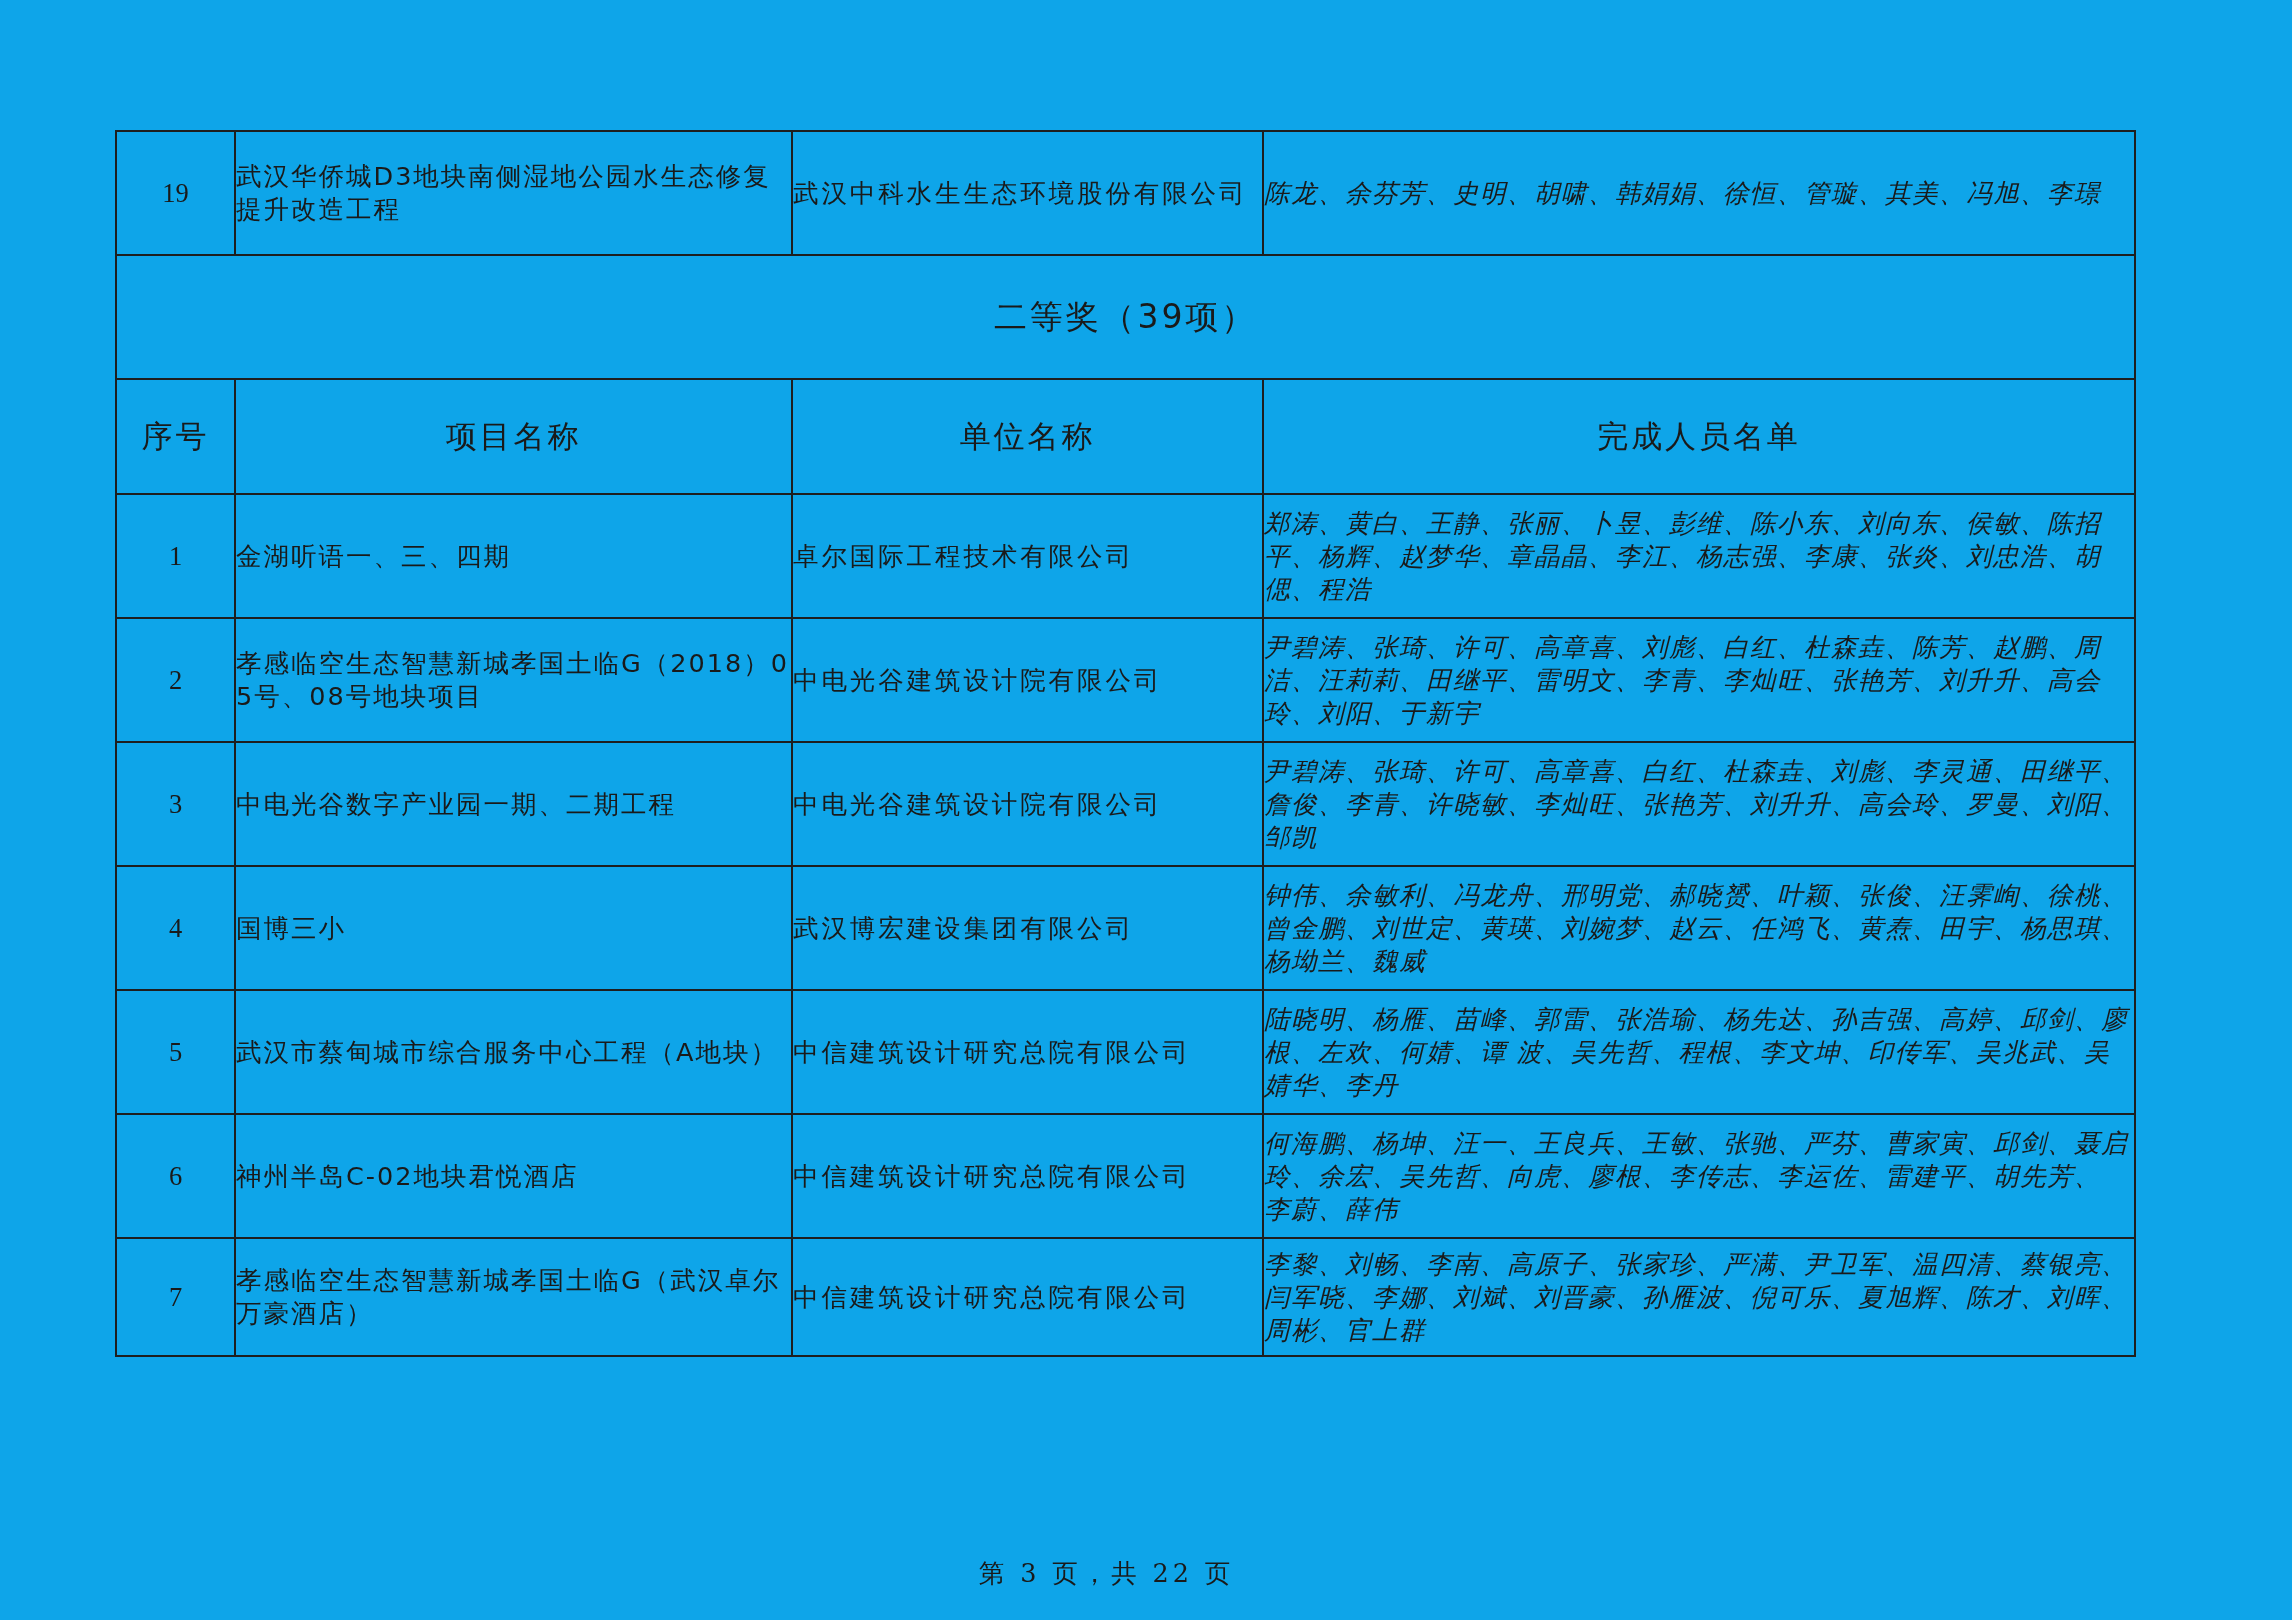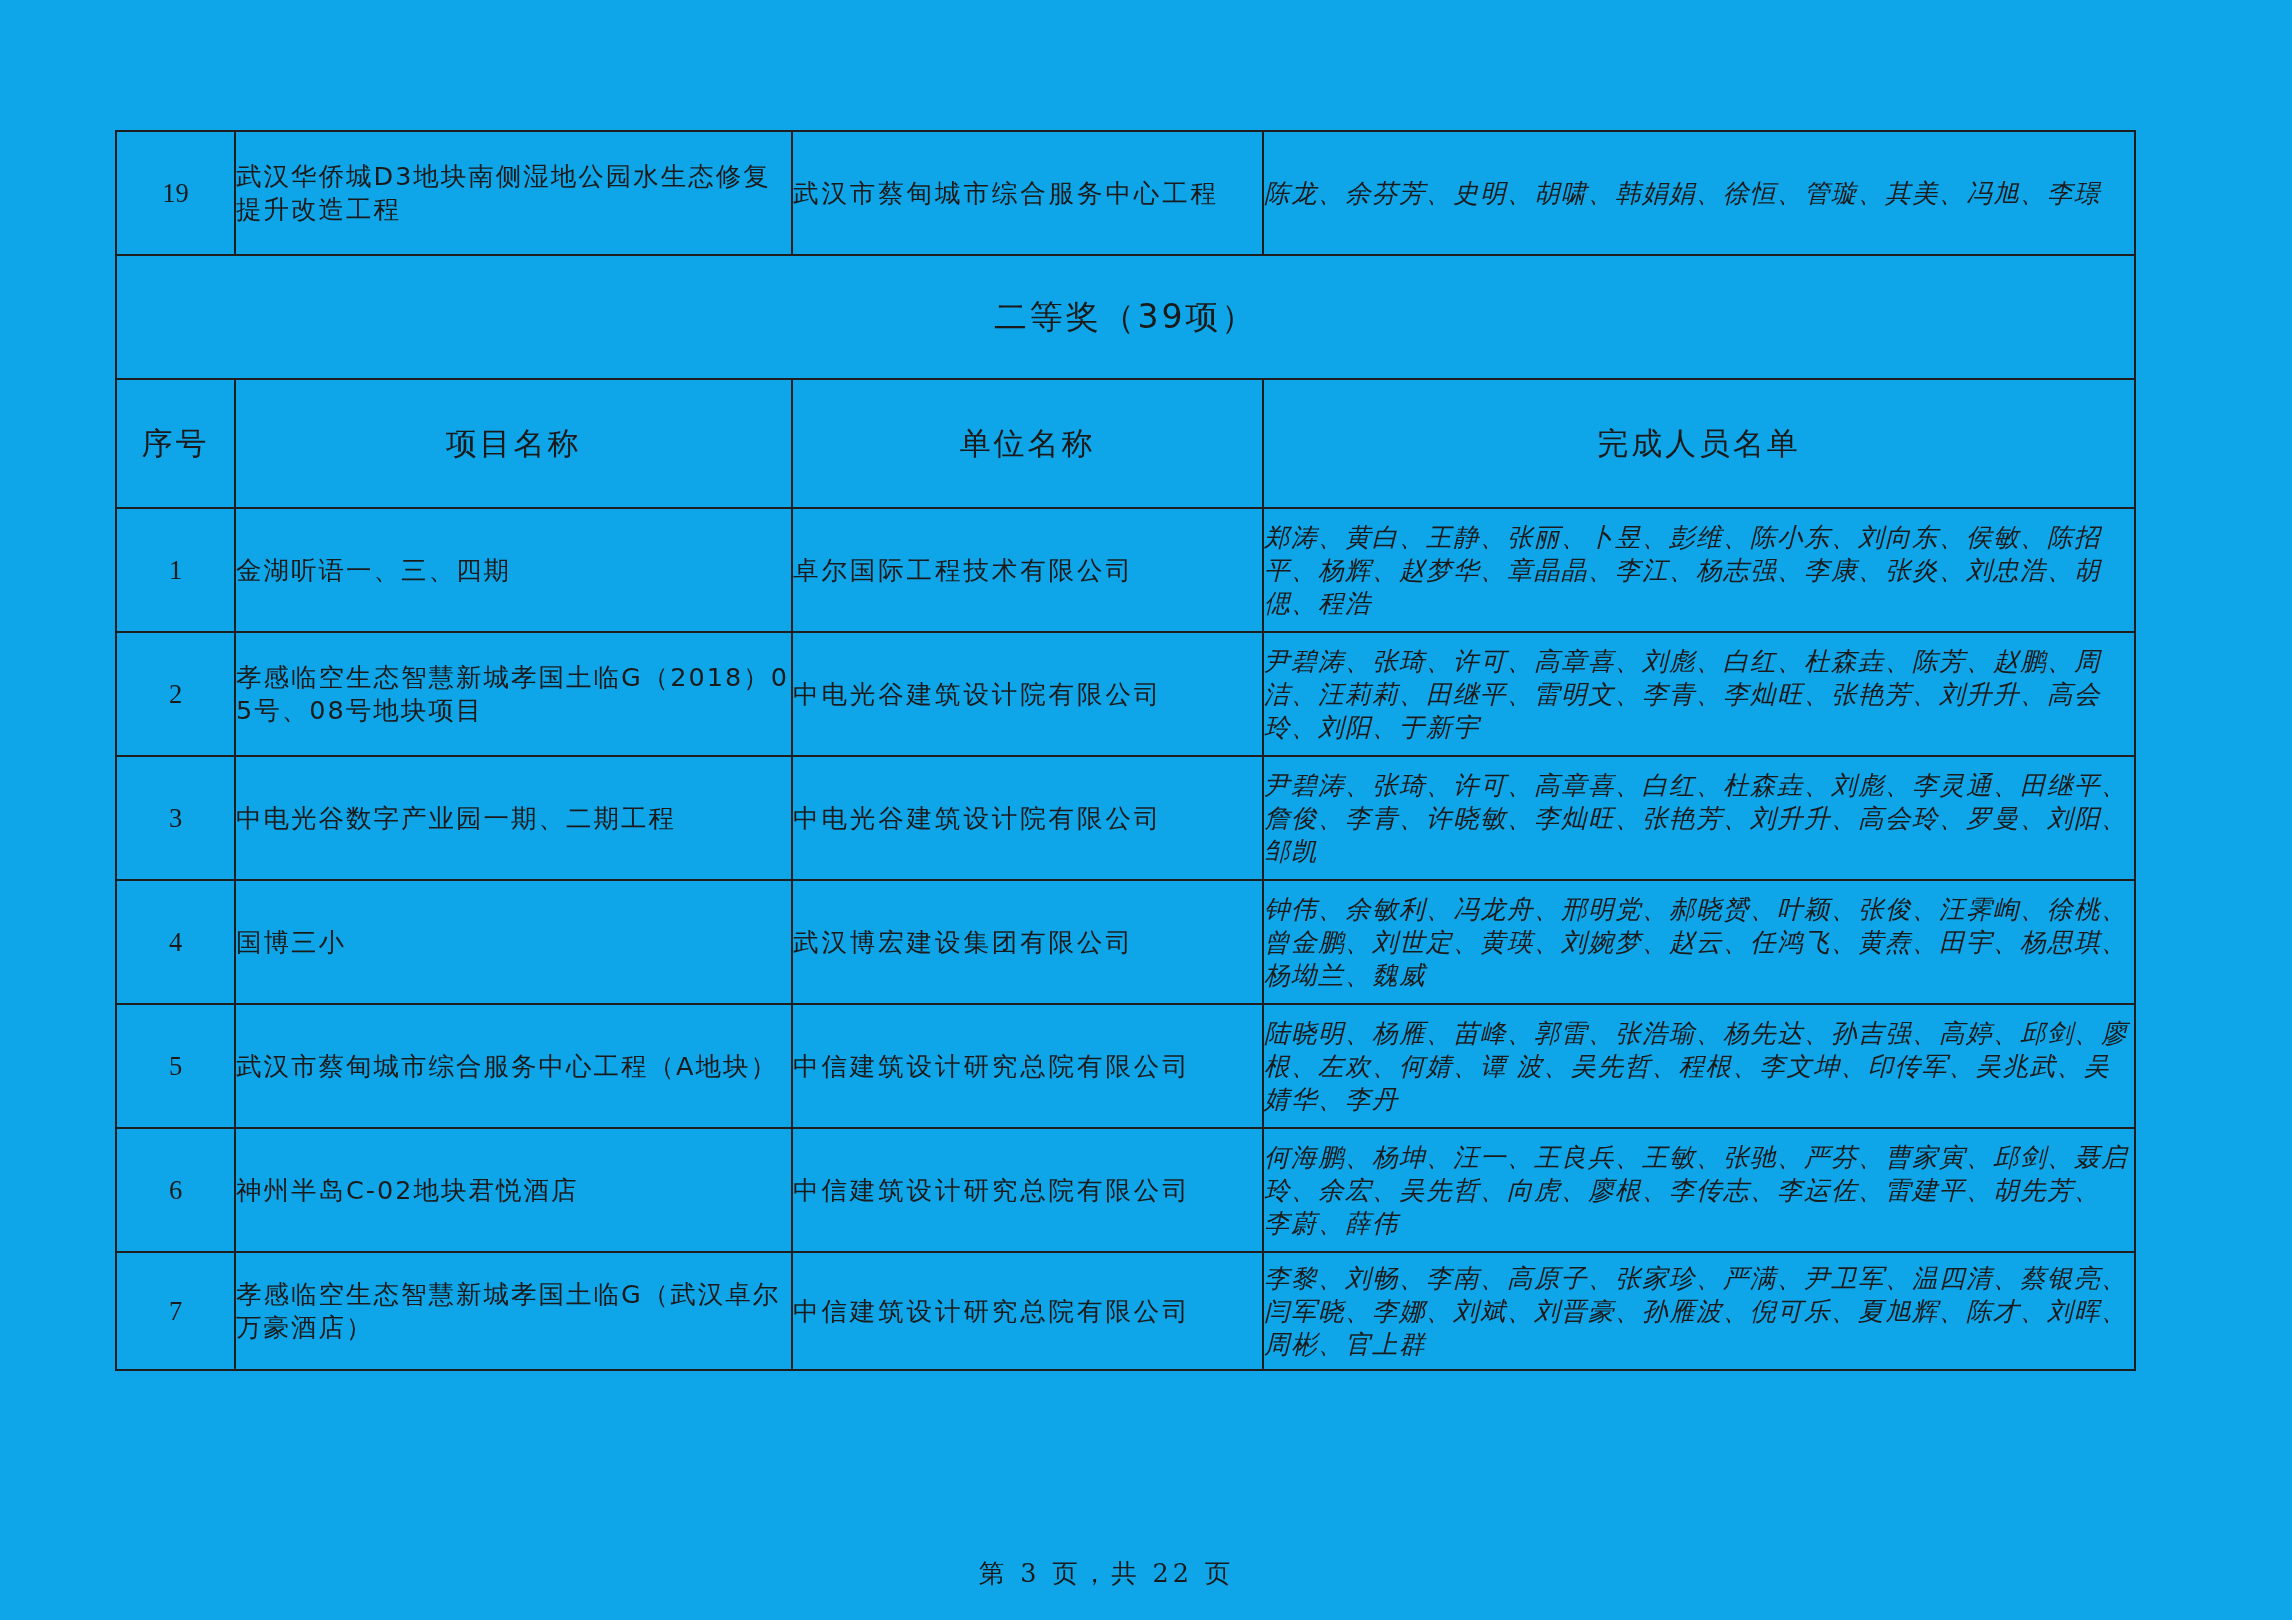--- a/index.html
+++ b/index.html
@@ -14,21 +14,21 @@
     border: 2.5px solid #1e1e1e; padding: 0; vertical-align: middle;
     font-weight: normal;
   }
   col.c-no { width: 119px; }
   col.c-proj { width: 557px; }
   col.c-unit { width: 471px; }
   col.c-names { width: 872px; }
   tr.row { height: 124px; }
   tr.row.last { height: 118px; }
   tr.heading-row { height: 124px; padding-left: 48px; }
-  tr.header-row { height: 129px; padding-left: 16px; }
+  tr.header-row { height: 115px; padding-left: 16px; }
   .no { text-align: center; font-family: "Liberation Serif", "DejaVu Serif", serif; font-size: 26.5px; }
   .proj, .unit, .names {
     font-family: "DejaVu Sans", "Liberation Sans", sans-serif;
     font-size: 25.5px; line-height: 33px; letter-spacing: 2px;
     padding: 3.9px 5.9px 3.9px 7.8px; text-align: left; word-break: break-all;
   }
   .unit { letter-spacing: 2.9px; }
   .names { letter-spacing: 1.5px; font-style: italic; }
   .heading {
     text-align: center; font-family: "DejaVu Sans", "Liberation Sans", sans-serif;
@@ -51,21 +51,21 @@
     <colgroup>
       <col class="c-no">
         <col class="c-proj">
         <col class="c-unit">
         <col class="c-names">
     </colgroup>
     <tbody>
       <tr class="row">
         <td class="no">19</td>
         <td class="proj">武汉华侨城D3地块南侧湿地公园水生态修复提升改造工程</td>
-        <td class="unit">武汉市蔡甸城市综合服务中心工程</td>
+        <td class="unit">武汉中科水生生态环境股份有限公司</td>
         <td class="names">陈龙、余芬芳、史明、胡啸、韩娟娟、徐恒、管璇、其美、冯旭、李璟</td>
       </tr>
       <tr class="heading-row">
         <td class="heading" colspan="4">二等奖（39项）</td>
       </tr>
       <tr class="header-row">
         <td class="hcell">序号</td>
         <td class="hcell">项目名称</td>
         <td class="hcell">单位名称</td>
         <td class="hcell">完成人员名单</td>

